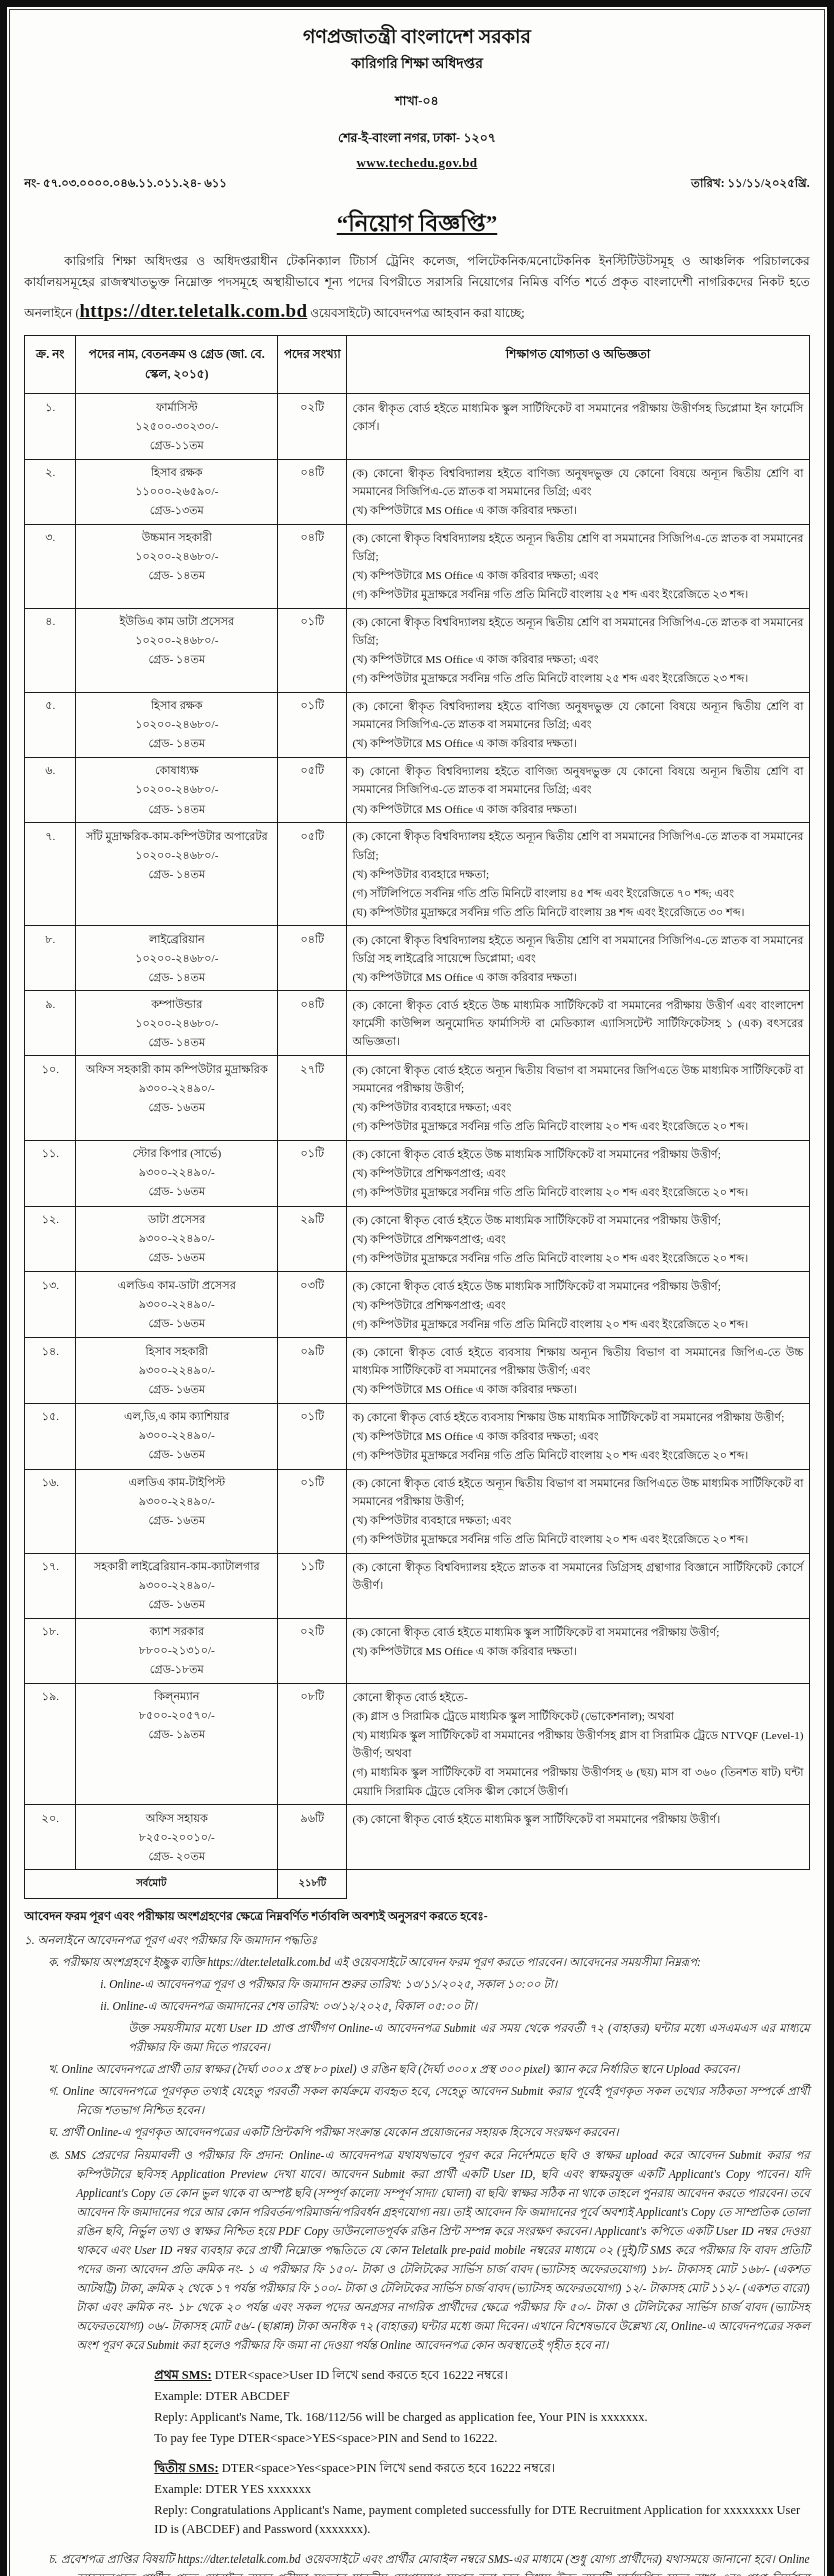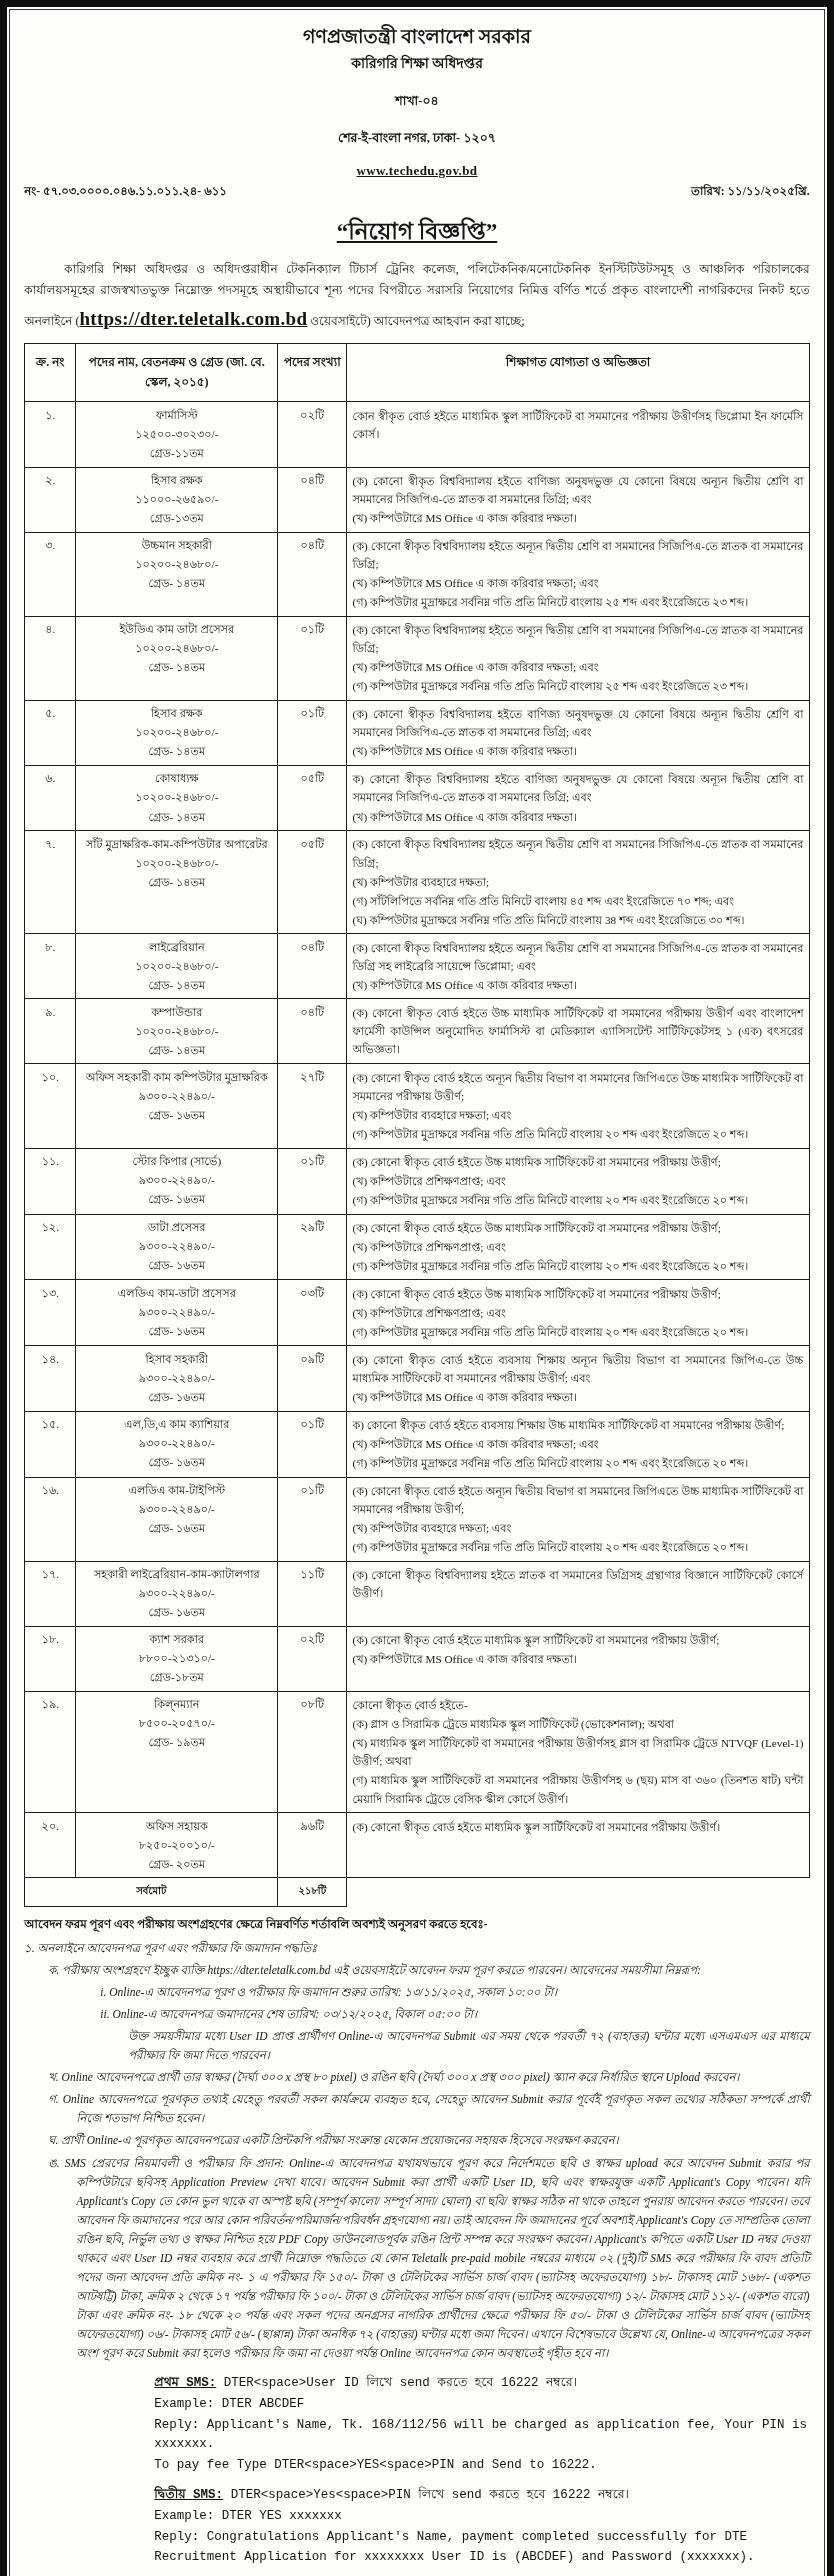--- a/index.html
+++ b/index.html
@@ -6,21 +6,21 @@
   .page{
     width:834px;min-height:2576px;box-sizing:border-box;background:#fdfdfb;
     border:7px solid #0e0e0e;outline:1.7px solid #3a3a3a;outline-offset:-10.4px;
     padding:15.6px 17.3px 8.6px;position:relative;
     font-family:"Liberation Serif","DejaVu Serif",serif;color:#141414;
   }
   .hc{text-align:center;line-height:1.5;}
   .org{font-size:19px;font-weight:bold;}
   .dept{font-size:14px;font-weight:bold;margin-top:1.7px;}
   .branch,.addr{font-size:12.5px;font-weight:bold;margin-top:18px;}
-  .website{font-size:13px;font-weight:bold;text-decoration:underline;margin-top:14px;letter-spacing:0.4px;}
+  .website{font-size:13px;font-weight:bold;text-decoration:underline;margin-top:6px;letter-spacing:0.4px;}
   .meta-row{display:flex;justify-content:space-between;align-items:flex-end;font-size:11.7px;font-weight:bold;margin-top:1.7px;text-align:center;}
   .title-wrap{text-align:center;margin:10.4px 0 7px;}
   .main-title{font-size:23px;font-weight:bold;text-decoration:underline;}
   .intro{font-size:12px;line-height:1.8;text-align:justify;margin:5.2px 0 7px;text-indent:40px;}
   .intro .url{font-weight:bold;text-decoration:underline;font-size:19px;letter-spacing:0.3px;}
   table.posts{width:100%;border-collapse:collapse;font-size:11.2px;margin:3.5px 0 8.6px;}
   table.posts th,table.posts td{border:1.7px solid #1c1c1c;vertical-align:top;padding:3.5px 5.2px;}
   table.posts th{font-size:12px;font-weight:bold;text-align:center;padding:8.6px 3.5px;}
   td.c{text-align:center;line-height:1.7;}
   td.qual{line-height:1.62;text-align:justify;}
@@ -29,21 +29,21 @@
   tr.total-row td{font-weight:bold;text-align:center;font-size:10px;padding:5.2px;}
   tr.total-row td.blank{border-top:none;border-right:none;border-bottom:none;background:#fdfdfb;}
   .cond-head{font-size:11.7px;font-weight:bold;margin:7px 0 3.5px;}
   .ins{font-size:11.5px;line-height:1.66;text-align:justify;margin:3px 0;font-style:italic;}
   .lvl0{padding-left:26px;text-indent:-26px;}
   .lvl1{padding-left:52px;text-indent:-28px;}
   .lvl2{padding-left:104px;text-indent:-28px;}
   .lvl3{padding-left:104px;text-indent:0;}
   .sms-block{margin:10.4px 0 10.4px 130px;font-size:12.5px;line-height:1.55;text-align:left;}
   .sms-lead{font-weight:bold;text-decoration:underline;}
-  .sms-block .sms-line{padding-left:0;margin:1.7px 0;font-family:Liberation Mono, monospace;}
+  .sms-block .sms-line{padding-left:0;margin:1.7px 0;font-family:Liberation Serif, serif;}
 </style>
 </head>
 <body>
 
 <div class="page">
 
   <div class="hc org">গণপ্রজাতন্ত্রী বাংলাদেশ সরকার</div>
   <div class="hc dept">কারিগরি শিক্ষা অধিদপ্তর</div>
   <div class="hc branch">শাখা-০৪</div>
   <div class="hc addr">শের-ই-বাংলা নগর, ঢাকা- ১২০৭</div>

